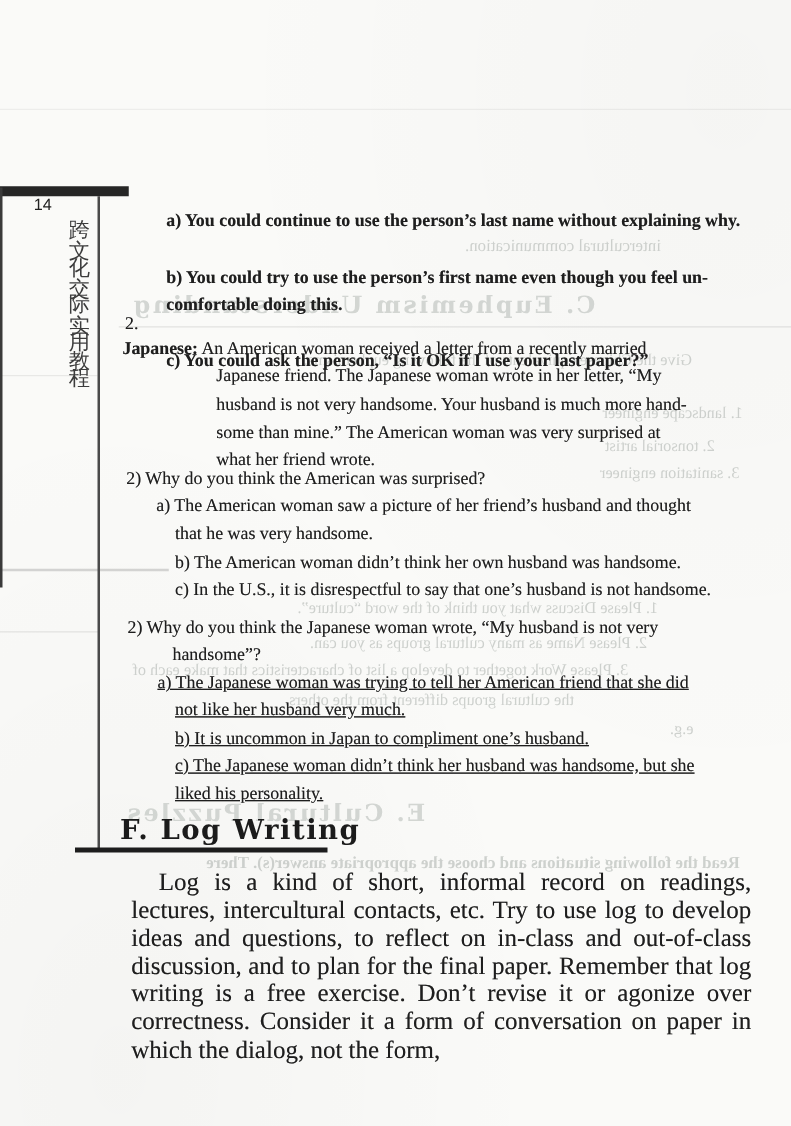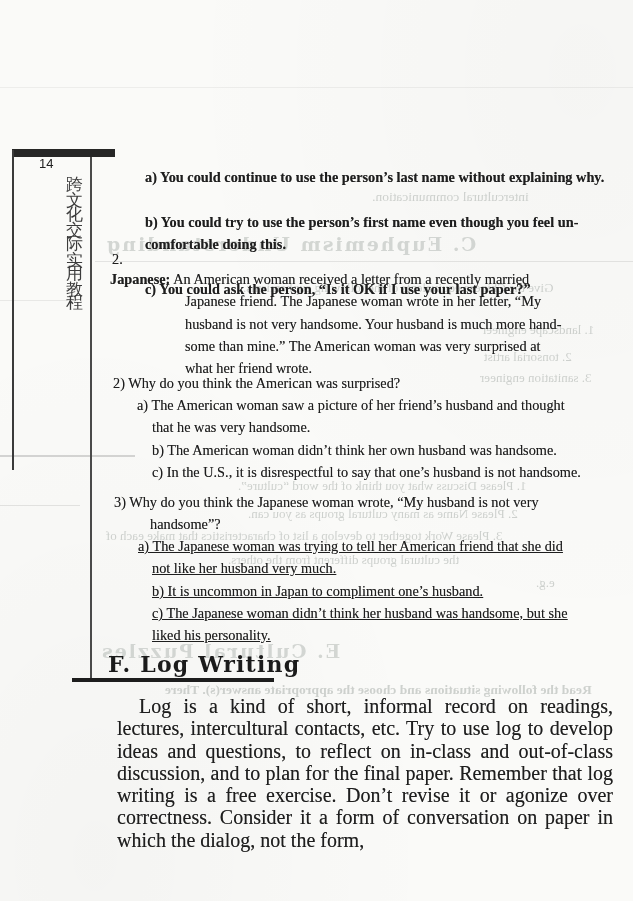--- a/index.html
+++ b/index.html
@@ -5,21 +5,21 @@
   html,body{margin:0;padding:0;}
   body{
     width:633px;height:901px;position:relative;overflow:hidden;
     background:
       radial-gradient(ellipse at 15% 95%, rgba(0,0,0,0.025), transparent 45%),
       radial-gradient(ellipse at 92% 8%, rgba(0,0,0,0.02), transparent 50%),
       #fafaf8;
     font-family:"Liberation Serif","DejaVu Serif",serif;
     color:#1e1e1e;
   }
-  .abs{position:absolute;margin-left:12px;}
+  .abs{position:absolute;}
   .body-text{
     font-size:14.3px;line-height:22.3px;white-space:pre-line;
     text-shadow:0 0 .5px rgba(40,40,40,.55);
   }
   
   .top-bar{left:0;top:149px;width:103px;height:8px;background:#262626;}
   .edge-line{left:0;top:150px;width:2px;height:320px;background:#3a3a3a;}
   .page-num{left:27px;top:156px;font-family:"Liberation Sans",sans-serif;font-size:13px;color:#222;}
   .cn-title{
     left:52px;top:162px;height:320px;
@@ -119,21 +119,21 @@
 husband is not very handsome. Your husband is much more hand-
 some than mine.” The American woman was very surprised at
 what her friend wrote.</span></div>
 
 <div class="abs body-text q1">2) Why do you think the American was surprised?</div>
 <div class="abs body-text q1-opts">a) The American woman saw a picture of her friend’s husband and thought
 that he was very handsome.
 b) The American woman didn’t think her own husband was handsome.
 c) In the U.S., it is disrespectful to say that one’s husband is not handsome.</div>
 
-<div class="abs body-text q2">3) Why do you think the Japanese woman wrote, “My husband is not very
+<div class="abs body-text q2">2) Why do you think the Japanese woman wrote, “My husband is not very
 handsome”?</div>
 <div class="abs body-text q2-opts">a) The Japanese woman was trying to tell her American friend that she did
 not like her husband very much.
 b) It is uncommon in Japan to compliment one’s husband.
 c) The Japanese woman didn’t think her husband was handsome, but she
 liked his personality.</div>
 
 <div class="abs heading">F. Log Writing</div>
 <div class="abs heading-underline"></div>
 <div class="abs log-par">Log is a kind of short, informal record on readings, lectures, intercultural contacts, etc. Try to use log to develop ideas and questions, to reflect on in-class and out-of-class discussion, and to plan for the final paper. Remember that log writing is a free exercise. Don’t revise it or agonize over correctness. Consider it a form of conversation on paper in which the dialog, not the form,</div>

